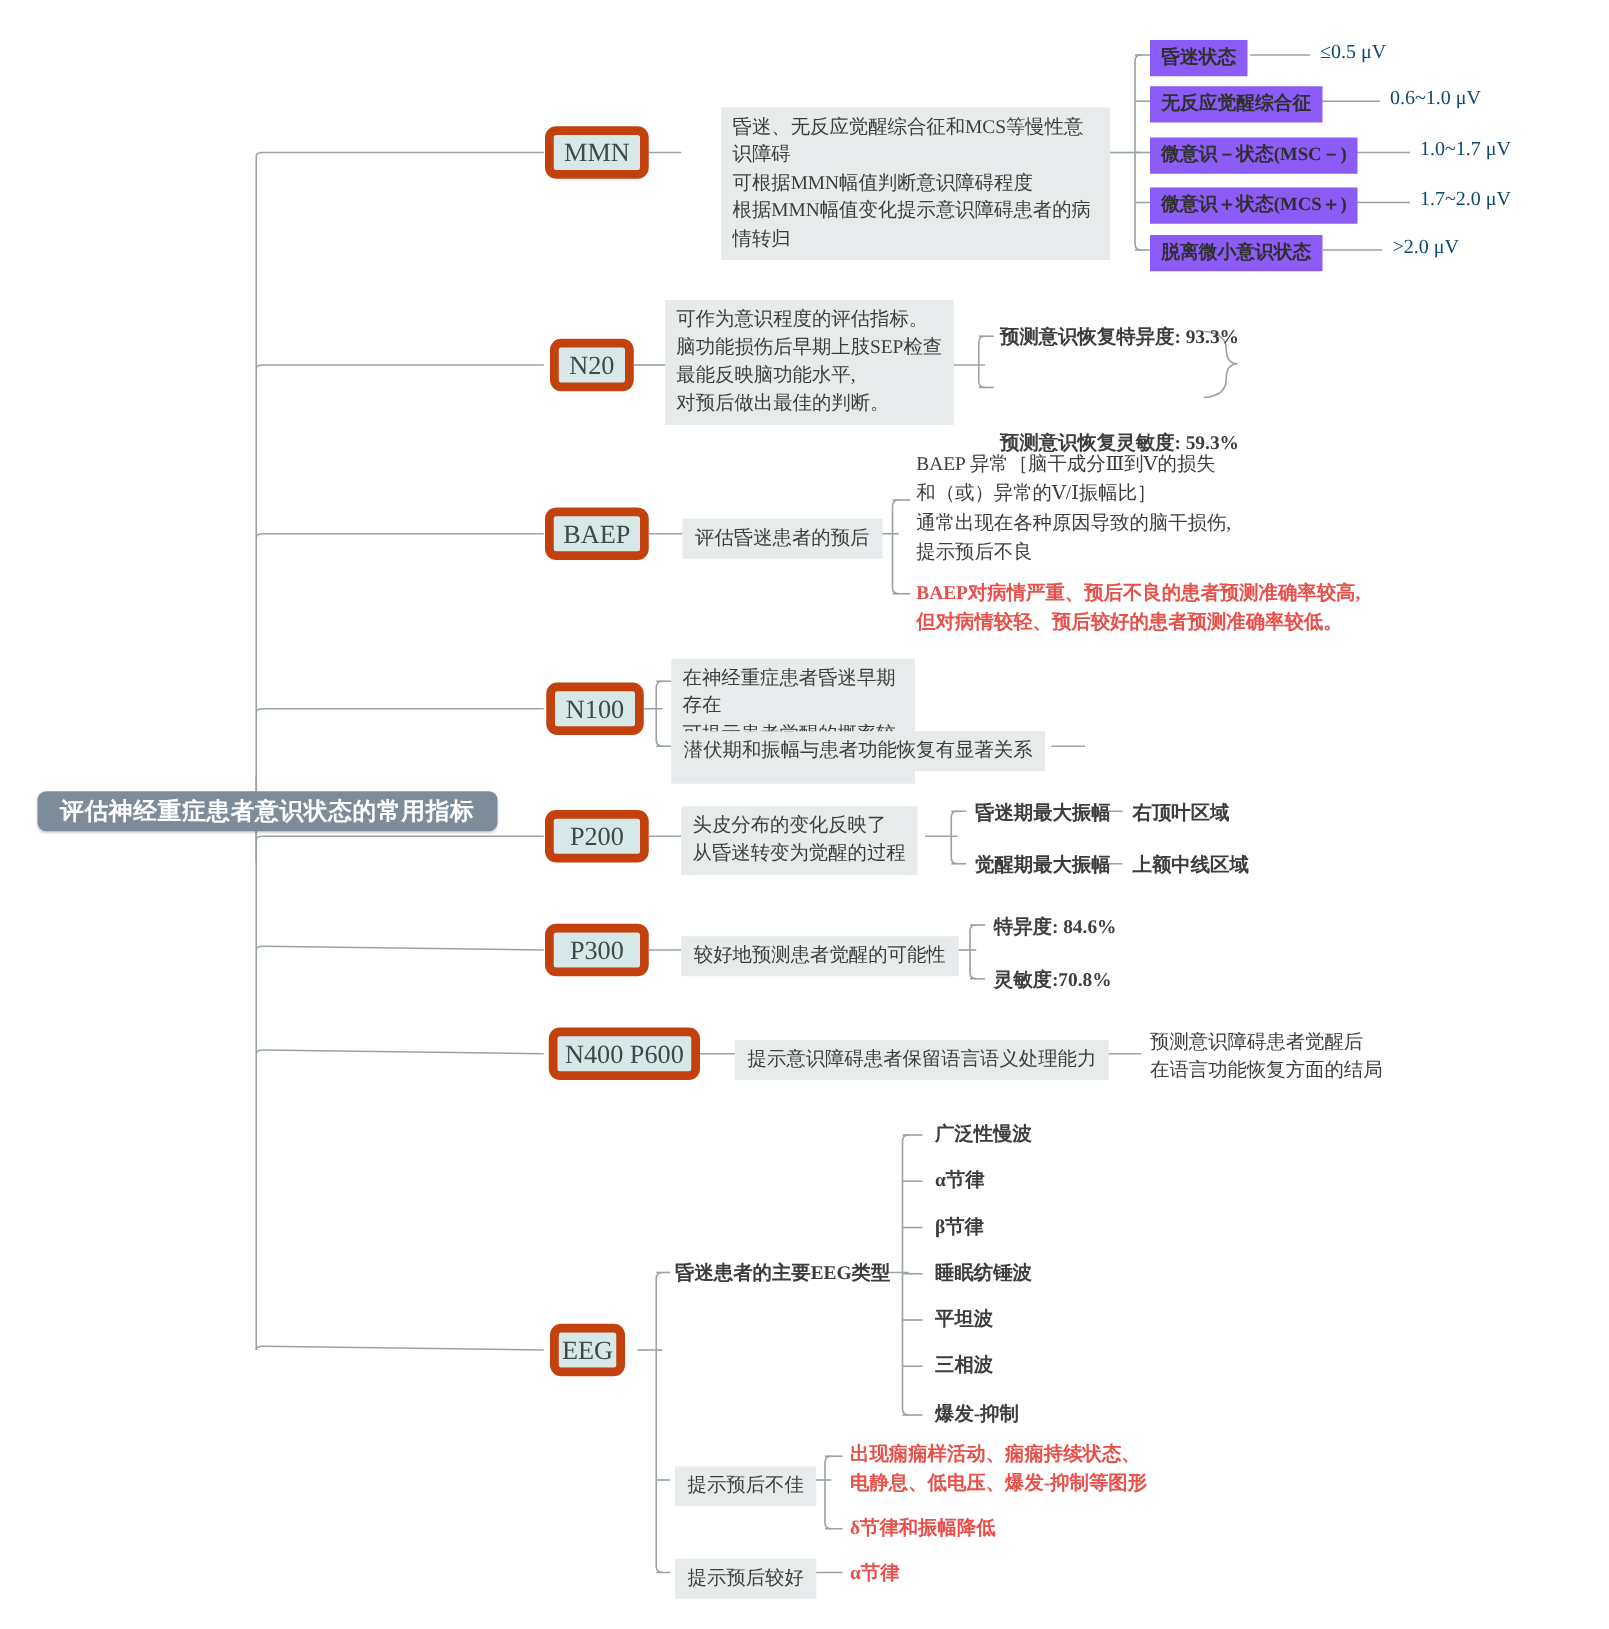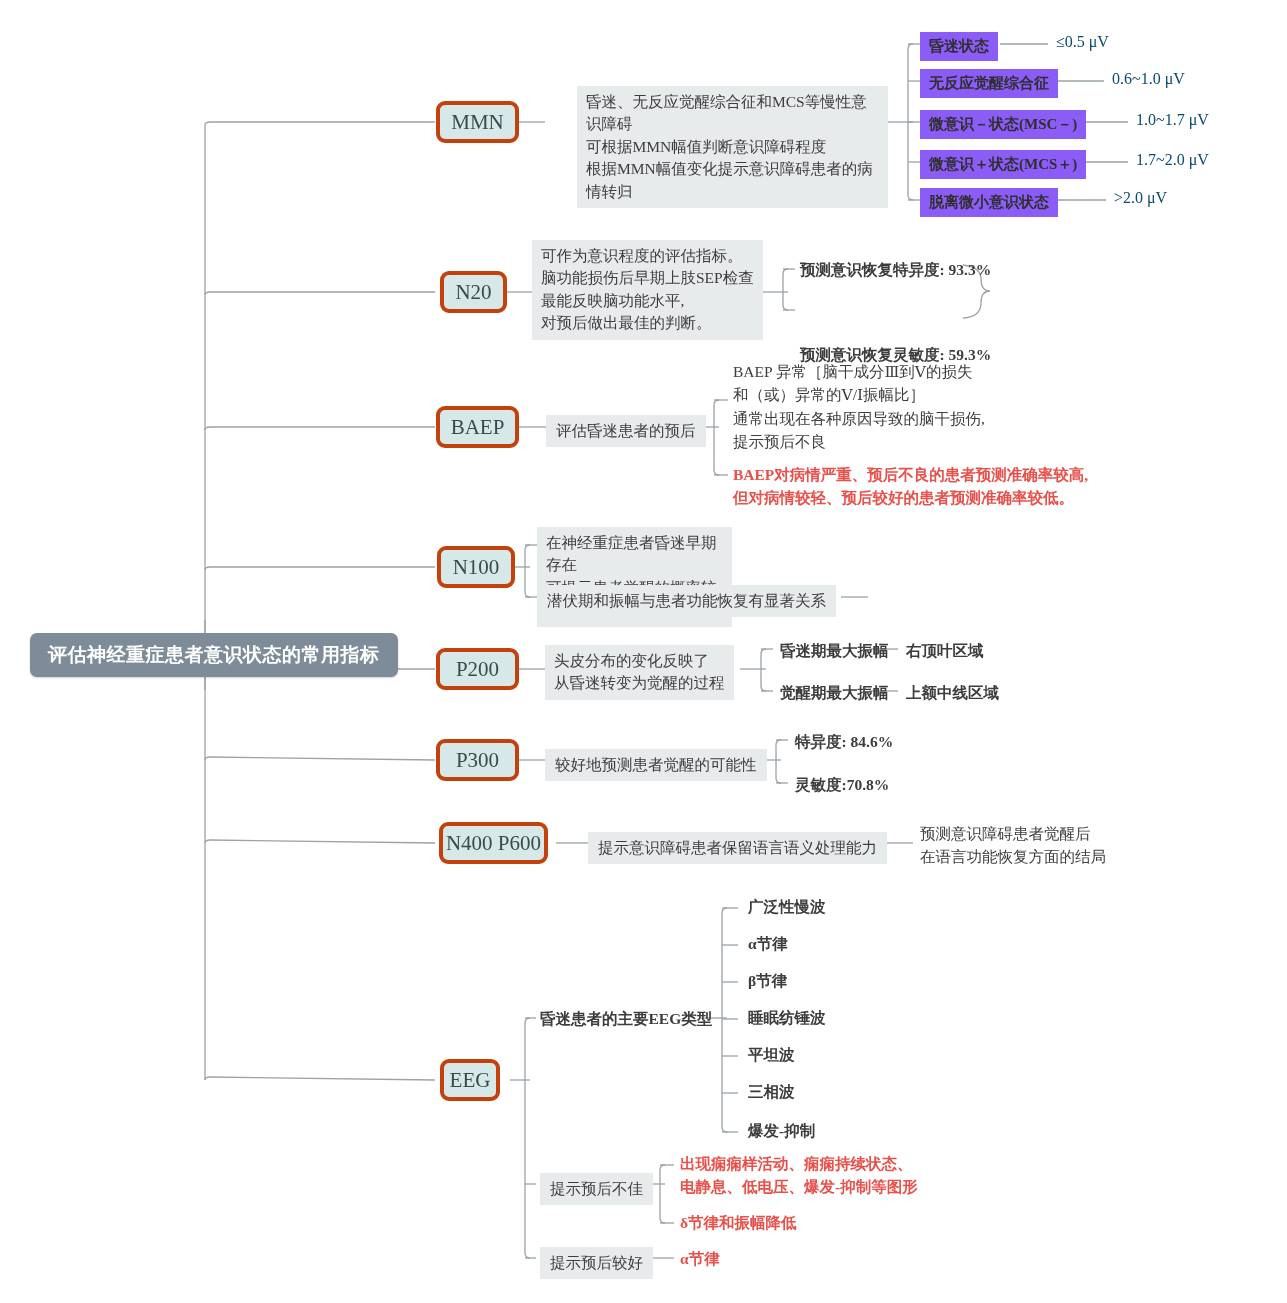--- a/index.html
+++ b/index.html
@@ -21,29 +21,29 @@
 
   
   .root {
     background: #7e8c9a;
     color: #ffffff;
     border-radius: 7px;
     font-weight: bold;
     font-size: 19px;
     letter-spacing: .5px;
     padding: 0 18px;
-    height: 44px;
+    height: 32px;
     white-space: nowrap;
     box-shadow: 0 1px 2px rgba(0,0,0,.18);
   }
 
   
   .cat {
     background: #d6e9e8;
-    border: 4px solid #c2410c;
+    border: 7px solid #c2410c;
     border-radius: 9px;
     font-size: 21px;
     color: #3b4a4a;
     justify-content: center;
     height: 42px;
     white-space: nowrap;
     padding: 0 14px;
   }
 
   
@@ -299,21 +299,21 @@
   <div class="node" style="left:545px; top:749px;">
     <span class="grey one">较好地预测患者觉醒的可能性</span>
   </div>
   <div class="node" style="left:795px; top:730px;">
     <span class="plain b">特异度: 84.6%</span>
   </div>
   <div class="node" style="left:795px; top:773px;">
     <span class="plain b">灵敏度:70.8%</span>
   </div>
 
-  <div class="node cat" style="left:439px; top:822px; width:109px;">
+  <div class="node cat" style="left:439px; top:822px; width:121px;">
     <span>N400  P600</span>
   </div>
   <div class="node" style="left:588px; top:832px;">
     <span class="grey one">提示意识障碍患者保留语言语义处理能力</span>
   </div>
   <div class="node" style="left:920px; top:822px;">
     <span class="plain">预测意识障碍患者觉醒后
 在语言功能恢复方面的结局</span>
   </div>
 

